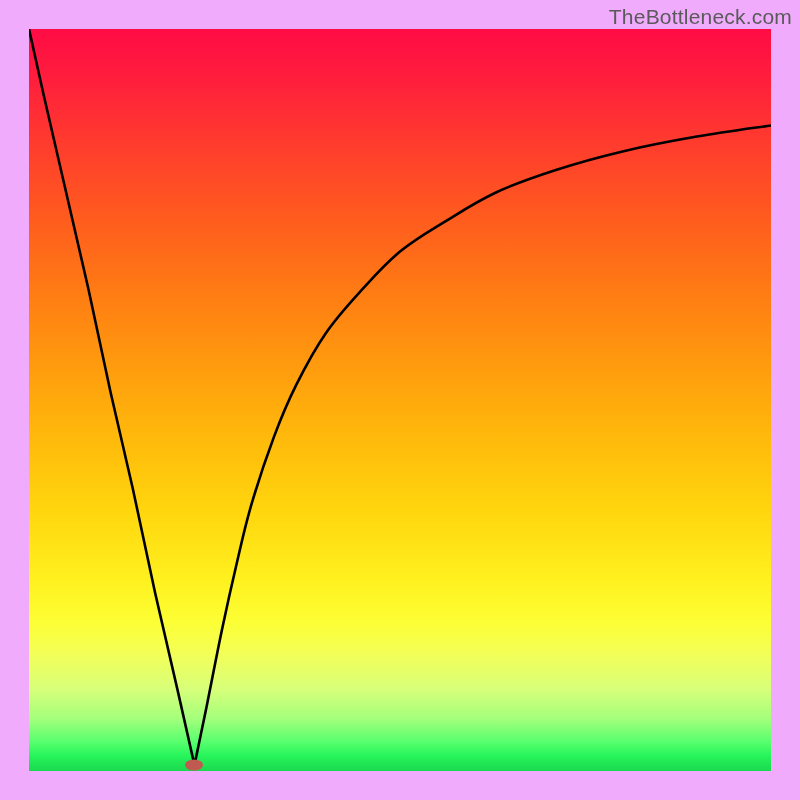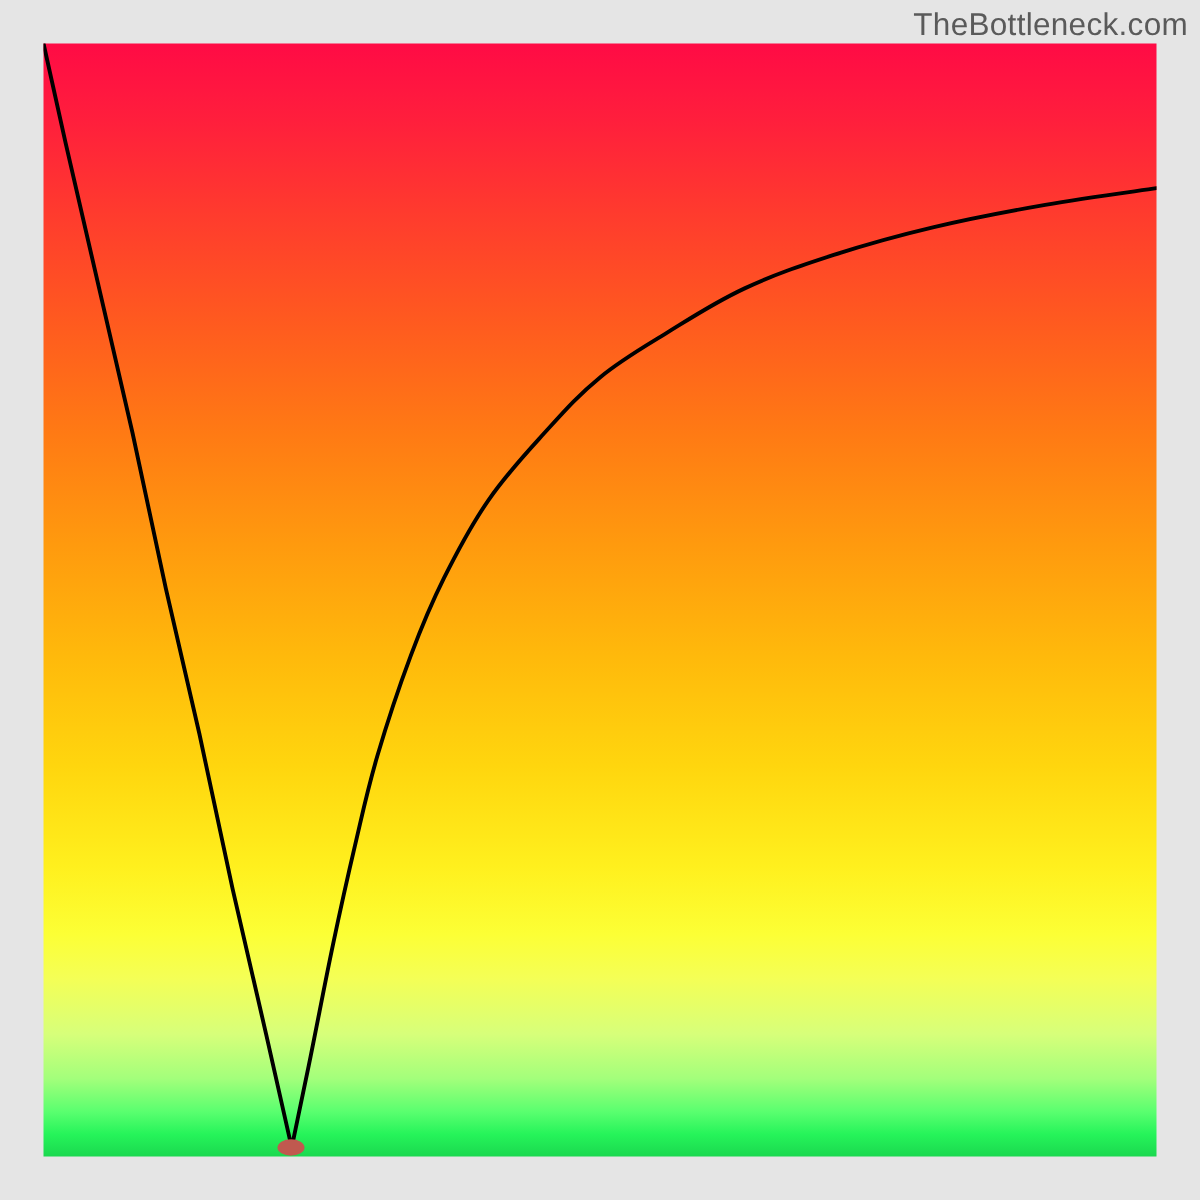--- a/index.html
+++ b/index.html
@@ -8,21 +8,21 @@
     width: 800px;
     height: 800px;
     background: #000;
     font-family: Arial, Helvetica, sans-serif;
     overflow: hidden;
   }
   .frame {
     position: relative;
     width: 800px;
     height: 800px;
-    background: #e5e5e5;
+    background: #f0abfc;
   }
   .plot {
     position: absolute;
     left: 29px;
     top: 29px;
     width: 742px;
     height: 742px;
     background: linear-gradient(to bottom,
       #ff0b45 0%,
       #ff1f3c 7%,

